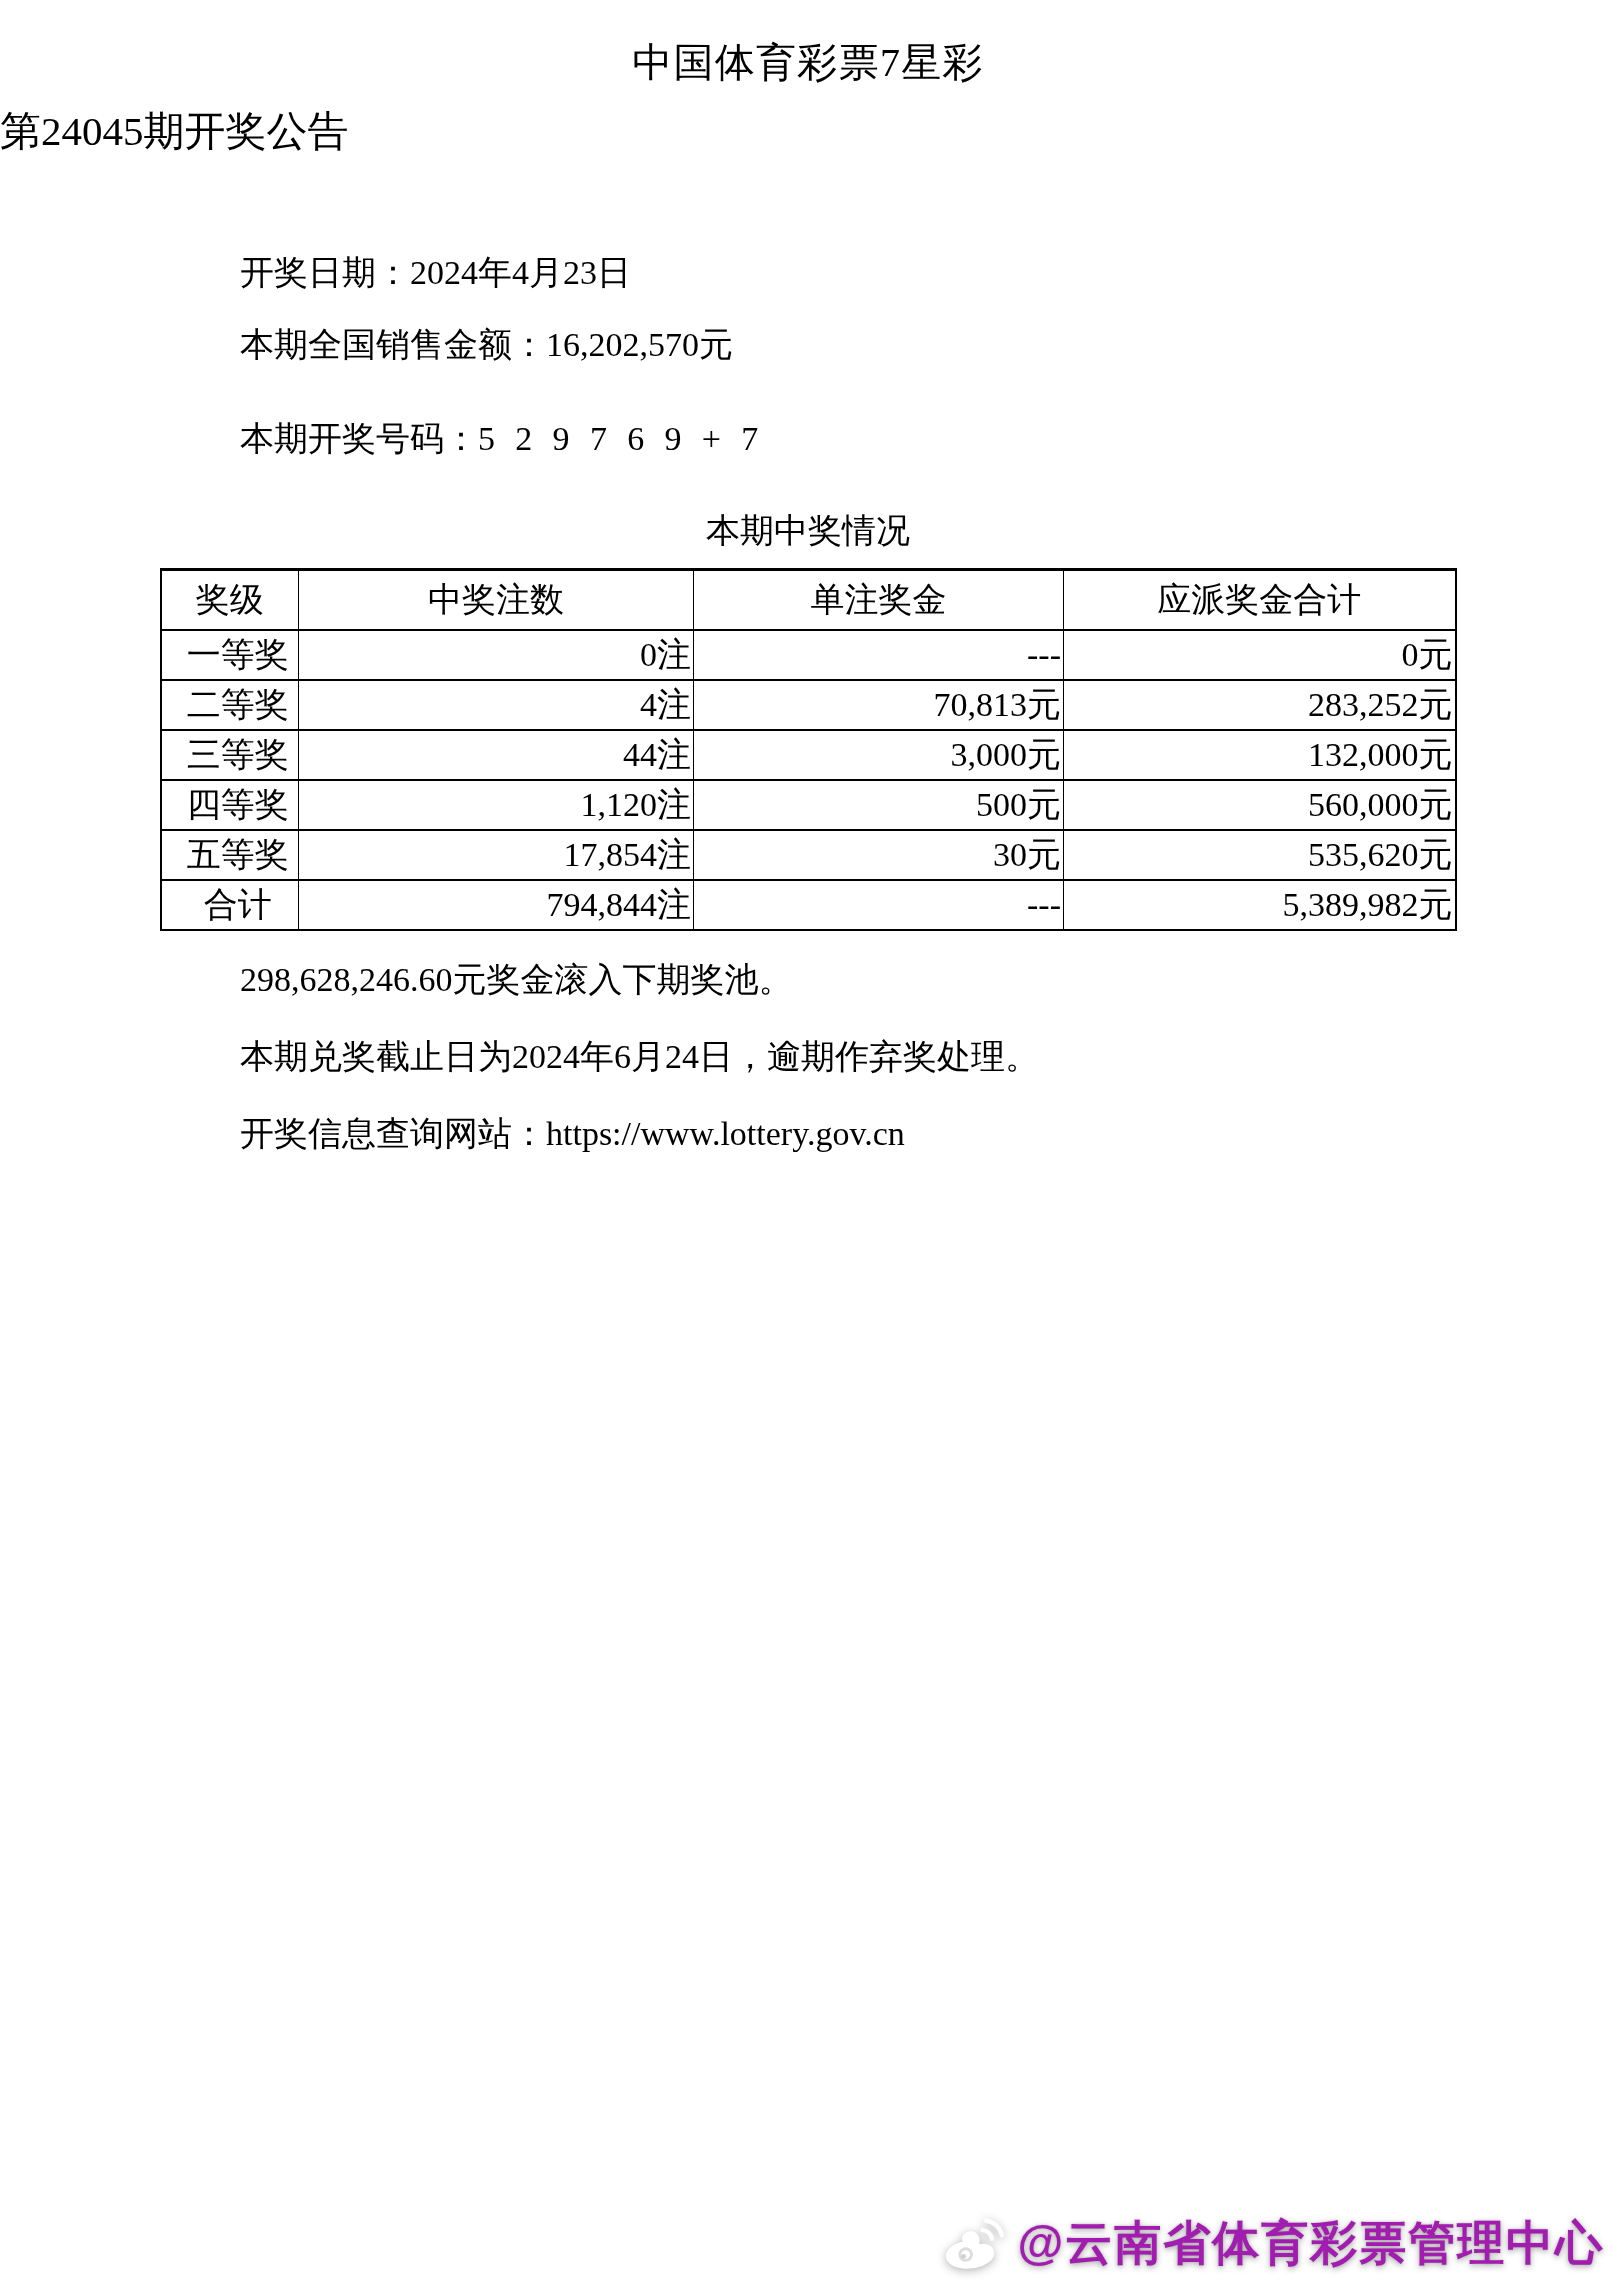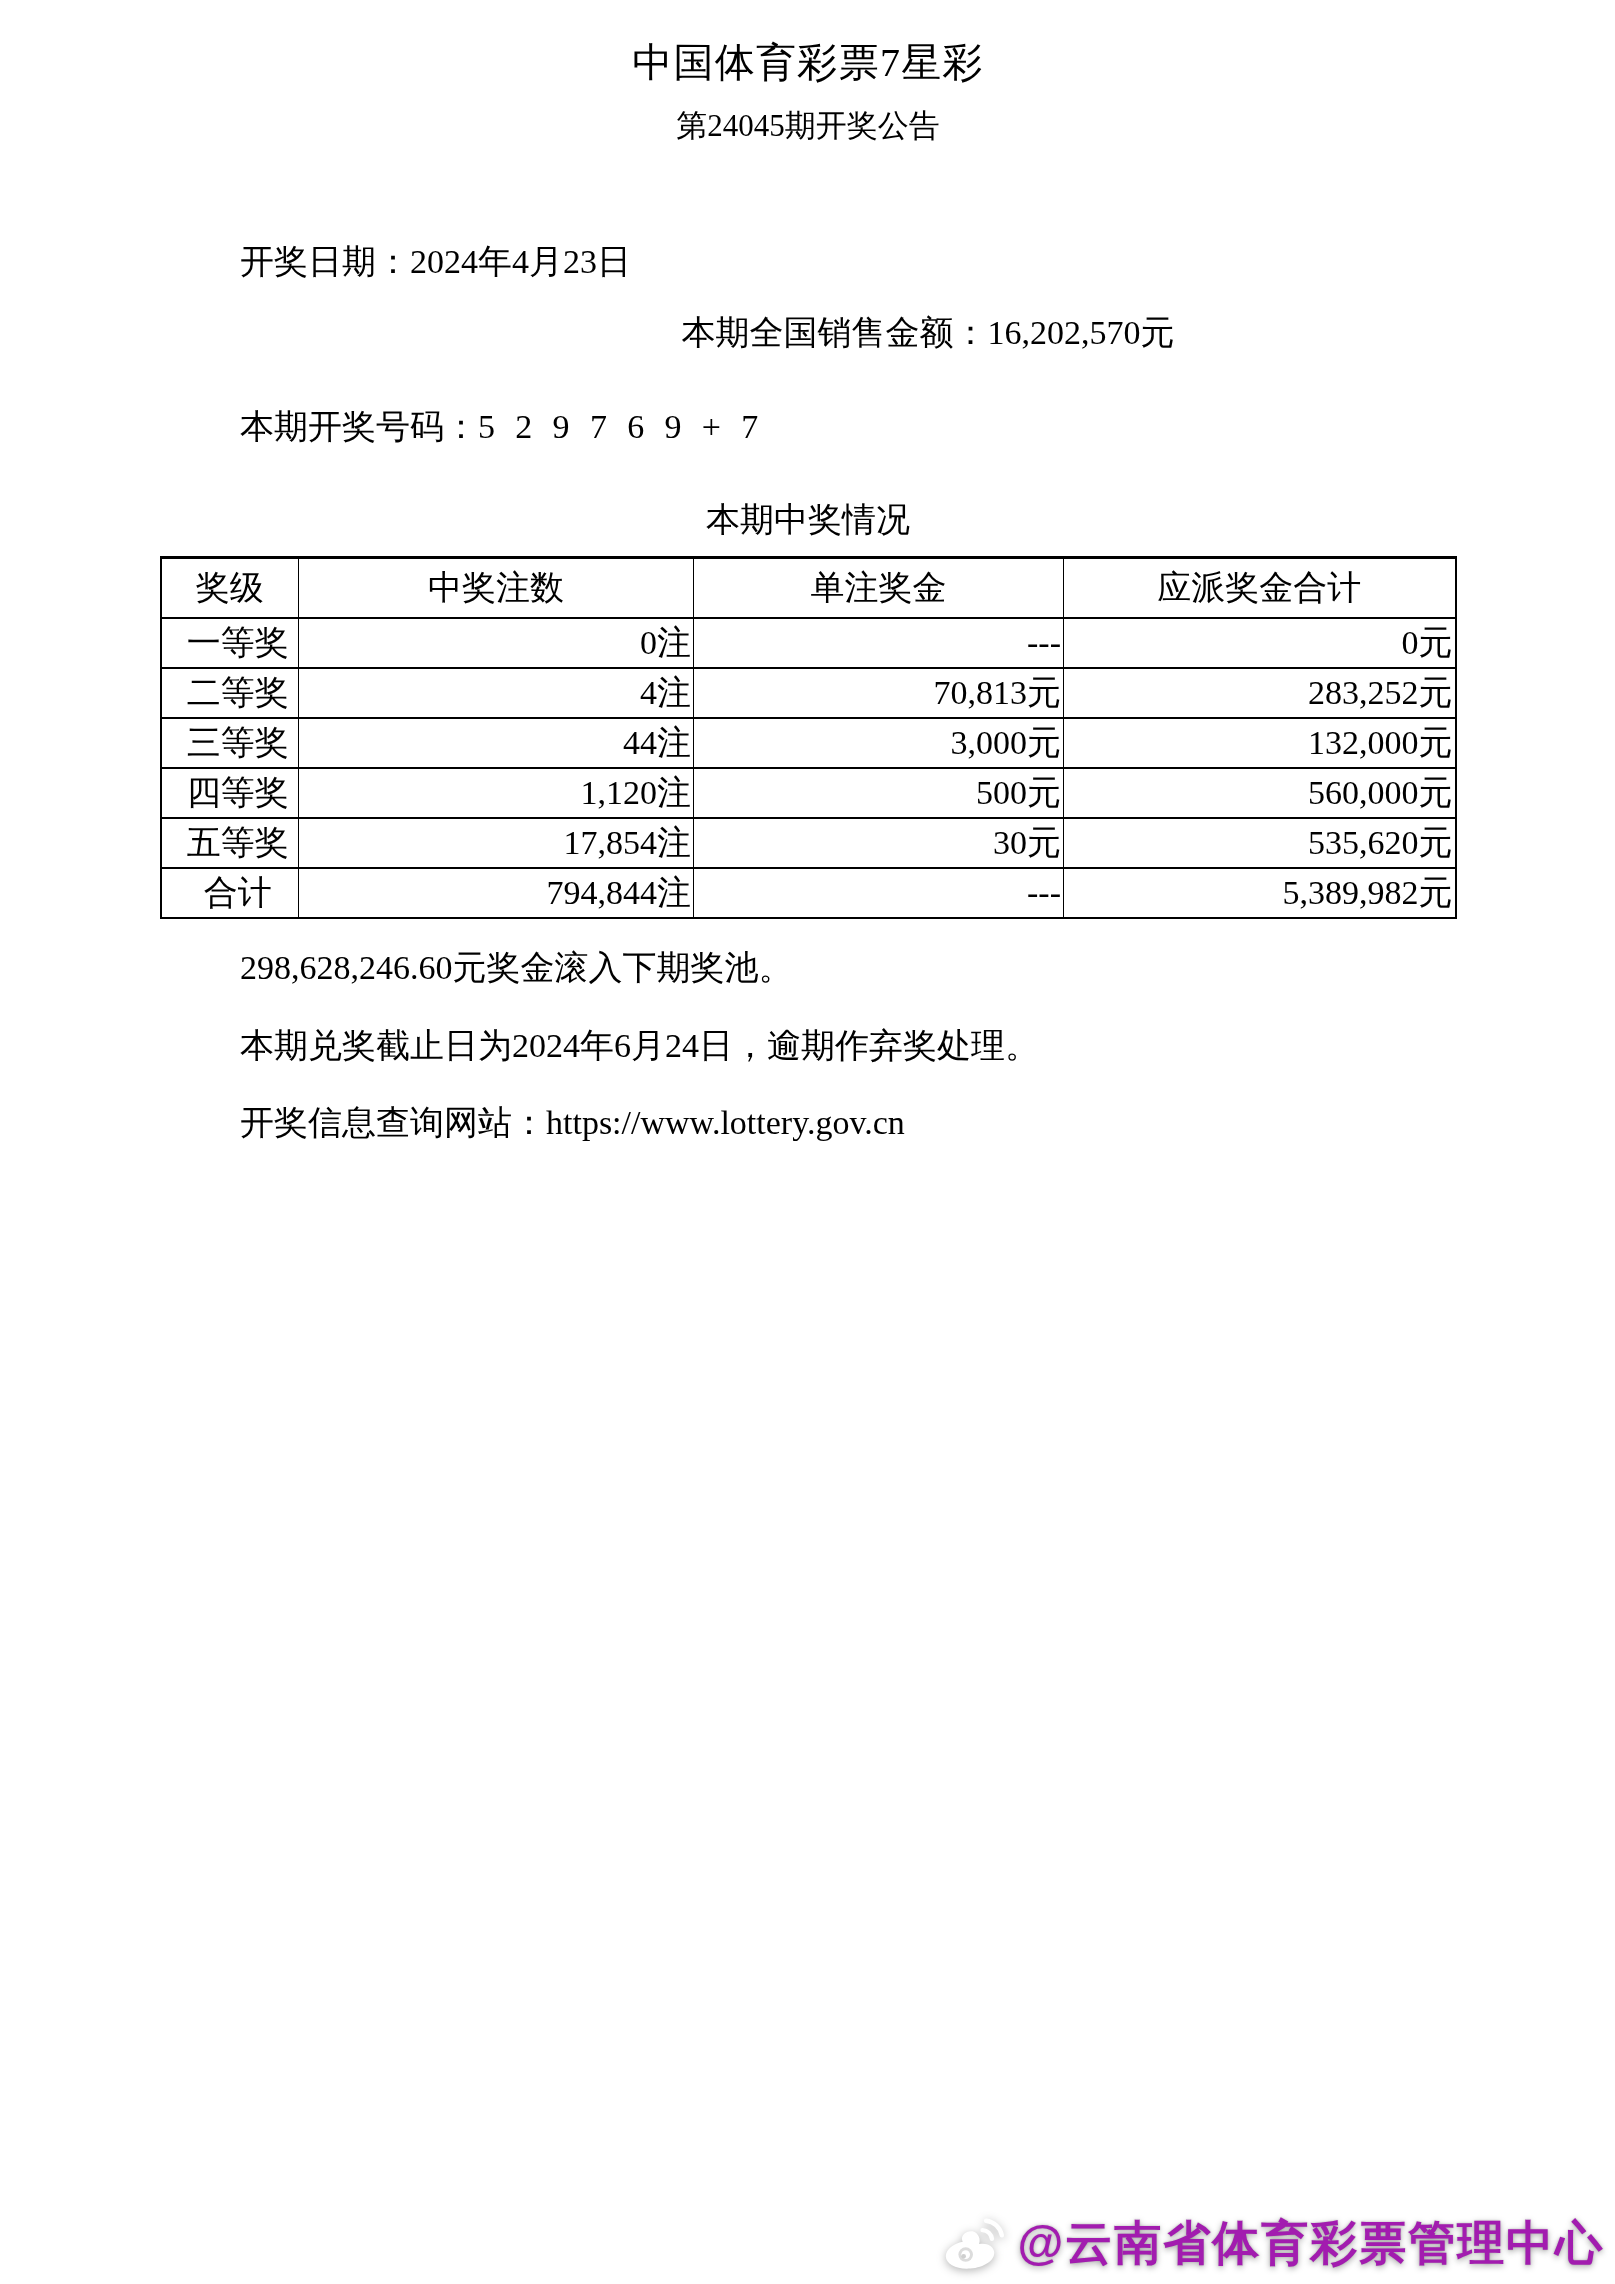--- a/index.html
+++ b/index.html
@@ -16,34 +16,33 @@
   .title {
     margin: 40px 0 0 0;
     text-align: center;
     font-size: 40px;
     line-height: 1.15;
     font-weight: normal;
     letter-spacing: 1.3px;
   }
   .subtitle {
     margin: 22px 0 0 0;
-    text-align: center;
-    font-size: 31px;
+    font-size: 41px;
     line-height: 1.15;
     font-weight: normal;
   }
 
   .text-line {
     padding-left: 240px;
     font-size: 34px;
     line-height: 1.1;
     margin: 0;
   }
   .line-date    { margin-top: 99px; }
-  .line-sales   { margin-top: 34px; text-align: center; }
+  .line-sales   { margin-top: 34px; }
   .line-numbers { margin-top: 57px; }
   .numbers-value { letter-spacing: 5.9px; }
 
   .table-title {
     text-align: center;
     font-size: 34px;
     font-weight: normal;
     margin: 55px 0 0 0;
     line-height: 1.1;
   }

